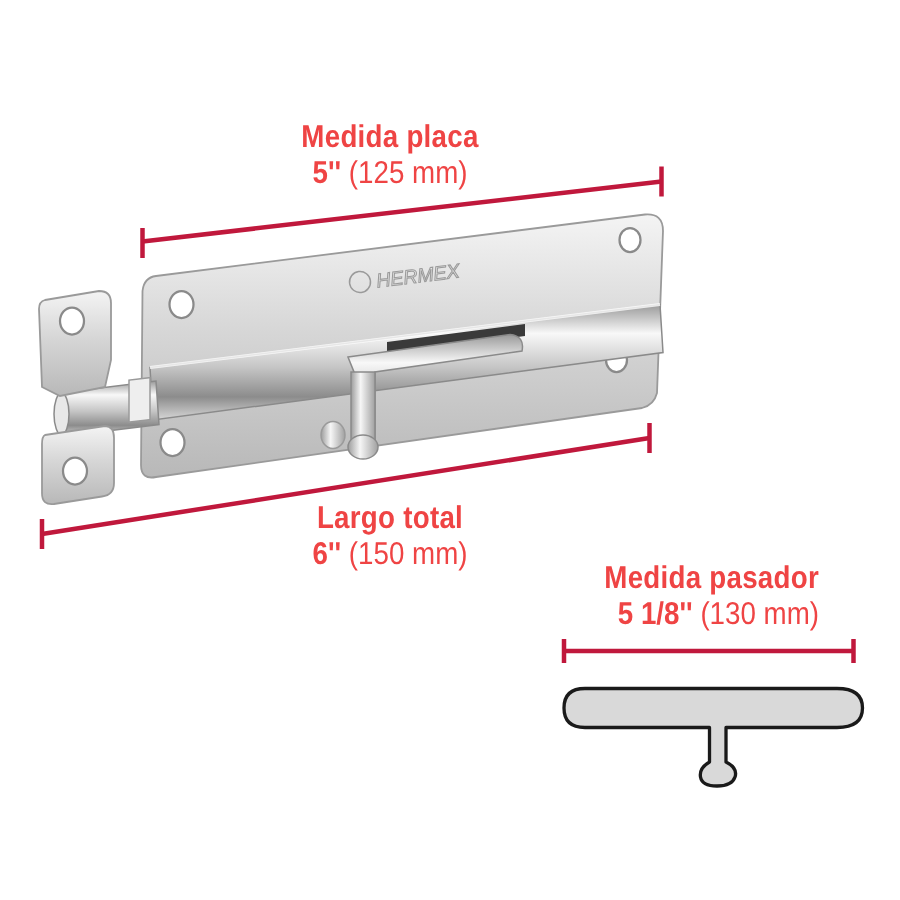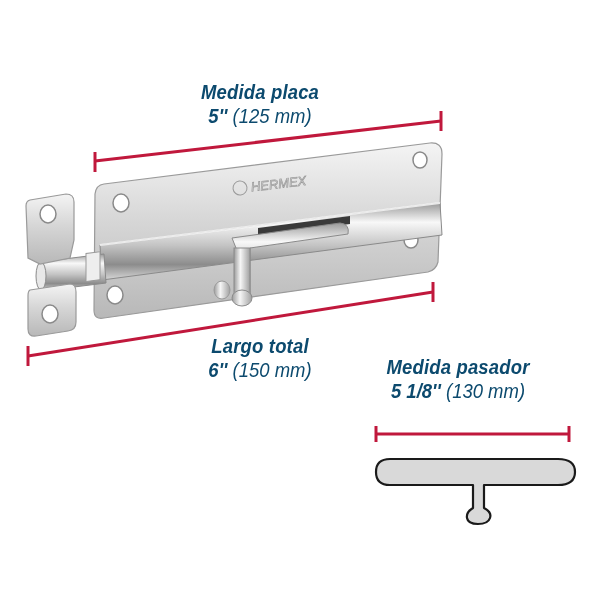--- a/index.html
+++ b/index.html
@@ -1,17 +1,17 @@
 <!DOCTYPE html>
 <html><head>
   <meta charset="utf-8">
   <style>
     html, body { margin: 0; padding: 0; background: #ffffff; }
     body { width: 600px; height: 600px; position: relative; overflow: hidden; font-family: "Liberation Sans", sans-serif; }
-    .label { position: absolute; color: #0c4a6e; text-align: center; line-height: 1.15; font-style: italic; }
+    .label { position: absolute; color: #ef4444; text-align: center; line-height: 1.15; }
     .label .title { font-family: "Liberation Sans", sans-serif; font-weight: 700; font-size: 21px; letter-spacing: 0.2px; display: block; transform: scaleX(0.88); }
     .label .dim { font-family: "Liberation Sans", sans-serif; font-size: 21px; display: block; transform: scaleX(0.88); }
     .label .dim b { font-weight: 700; }
     svg { position: absolute; left: 0; top: 0; }
   </style>
 </head>
 <body>
 
 <svg width="600" height="600" viewBox="0 0 600 600">
   <defs>
@@ -101,16 +101,16 @@
 <div class="label" style="left:160px; top:80px; width:200px;">
   <span class="title">Medida placa</span>
   <span class="dim"><b>5''</b> <span>(125 mm)</span></span>
 </div>
 
 <div class="label" style="left:160px; top:334px; width:200px;">
   <span class="title">Largo total</span>
   <span class="dim"><b>6''</b> <span>(150 mm)</span></span>
 </div>
 
-<div class="label" style="left:370px; top:355px; width:200px; text-align:center;">
+<div class="label" style="left:370px; top:374px; width:200px; text-align:right;">
   <span class="title" style="transform-origin:left;">Medida pasador</span>
   <span class="dim" style="transform-origin:left;"><b>5 1/8''</b> <span>(130 mm)</span></span>
 </div>
 
 </body></html>

